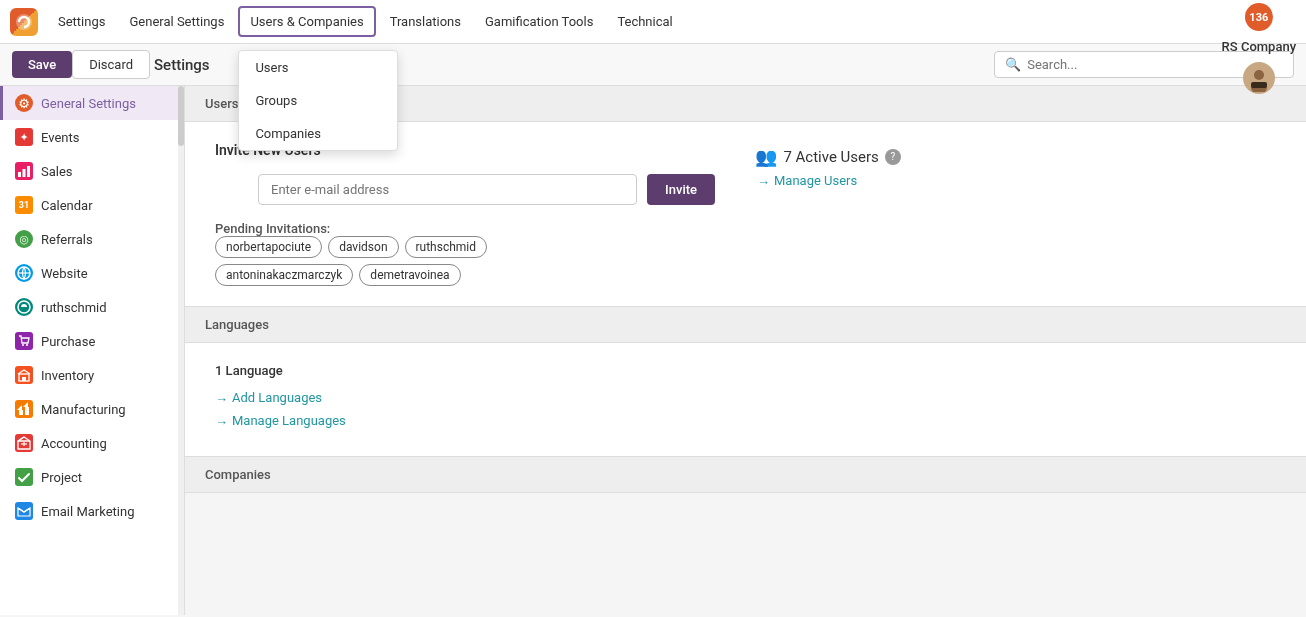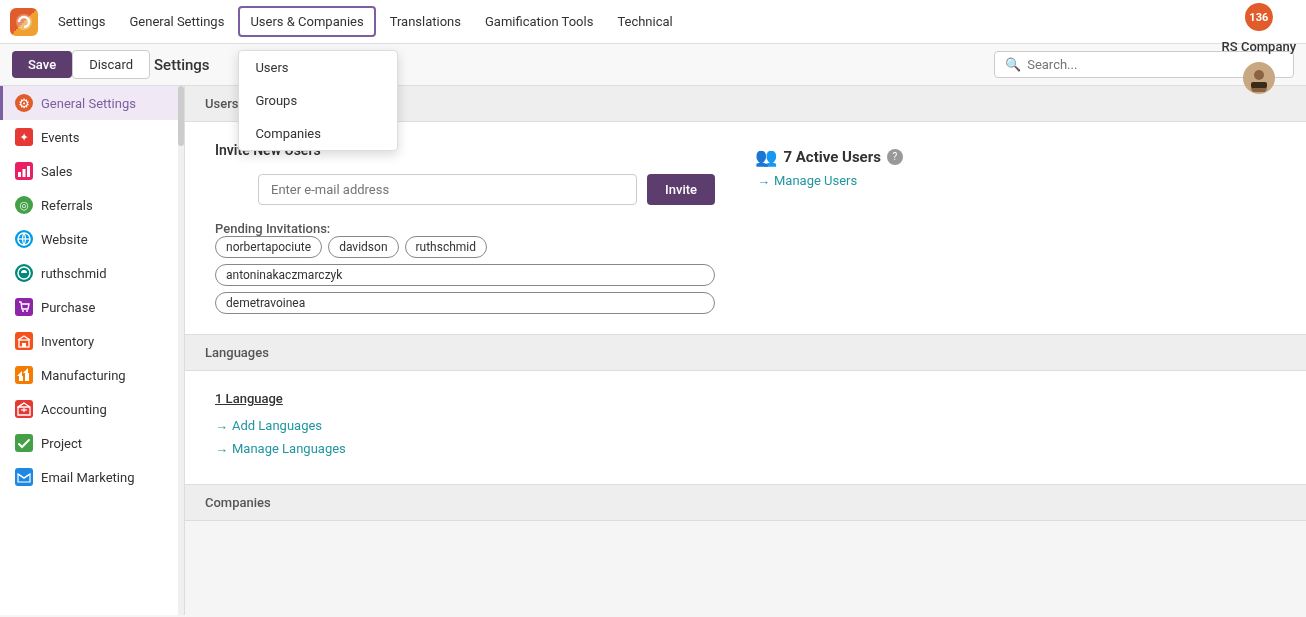--- a/index.html
+++ b/index.html
@@ -104,30 +104,30 @@
     }
     .pending-label { font-size: 13px; font-weight: 500; color: #555; margin-bottom: 0; }
     .tags-row { display: flex; flex-wrap: wrap; gap: 6px; }
     .tag {
       border: 1px solid #888; border-radius: 20px; padding: 3px 10px;
       font-size: 12px; color: #333; background: white;
     }
     .active-users-panel { display: flex; flex-direction: column; gap: 6px; padding-top: 4px; }
     .active-users-header { display: flex; align-items: center; gap: 6px; }
     .users-icon { font-size: 18px; color: #666; }
-    .active-count { font-size: 15px; font-weight: 700; color: #333; }
+    .active-count { font-size: 15px; font-weight: 400; color: #333; }
     .help-icon {
       width: 16px; height: 16px; border-radius: 50%; background: #999;
       color: white; display: flex; align-items: center; justify-content: center;
       font-size: 10px; cursor: pointer;
     }
     .manage-link { color: #2196a0; cursor: pointer; font-size: 13px; display: flex; align-items: center; gap: 4px; margin-left: 2px; }
 
     
-    .lang-count { font-size: 13px; color: #333; margin-bottom: 12px; font-weight: 500; text-decoration: underline; }
+    .lang-count { font-size: 13px; color: #333; margin-bottom: 12px; font-weight: 500; }
     .action-link { color: #2196a0; cursor: pointer; font-size: 13px; display: flex; align-items: center; gap: 4px; margin-bottom: 8px; }
 
     
     .dropdown-menu {
       position: absolute; top: 44px; left: 0; background: white;
       border: 1px solid #ddd; border-radius: 4px; box-shadow: 0 4px 12px rgba(0,0,0,0.15);
       min-width: 160px; z-index: 200;
     }
     .dropdown-item {
       padding: 9px 16px; cursor: pointer; font-size: 13px; color: #333;
@@ -212,20 +212,24 @@
       <div class="sidebar-icon" style="background:#e91e63;border-radius:3px;color:white;font-size:10px;display:flex;align-items:center;justify-content:center;">
         <svg width="14" height="14" viewBox="0 0 14 14">
             <rect x="1" y="8" width="3" height="5" fill="white"></rect>
             <rect x="5.5" y="5" width="3" height="8" fill="white"></rect>
             <rect x="10" y="2" width="3" height="11" fill="white"></rect>
           </svg>
       </div>
       <span>Sales</span>
     </div>
     <div class="sidebar-item">
+      <div class="sidebar-icon" style="background:#fb8c00;border-radius:3px;color:white;font-size:9px;font-weight:bold;display:flex;align-items:center;justify-content:center;">31</div>
+      <span>Calendar</span>
+    </div>
+    <div class="sidebar-item">
       <div class="sidebar-icon" style="background:#43a047;border-radius:50%;color:white;font-size:11px;display:flex;align-items:center;justify-content:center;">◎</div>
       <span>Referrals</span>
     </div>
     <div class="sidebar-item">
       <div class="sidebar-icon" style="background:#039be5;border-radius:50%;color:white;font-size:11px;display:flex;align-items:center;justify-content:center;">
         <svg width="14" height="14" viewBox="0 0 14 14">
             <circle cx="7" cy="7" r="6" fill="none" stroke="white" stroke-width="1.5"></circle>
             <line x1="1" y1="7" x2="13" y2="7" stroke="white" stroke-width="1.2"></line>
             <path d="M7 1 Q10 7 7 13 Q4 7 7 1" fill="none" stroke="white" stroke-width="1.2"></path>
           </svg>
@@ -316,21 +320,21 @@
           <div class="invite-input-row">
             <input class="invite-input" type="text" placeholder="Enter e-mail address" style="">
             <button class="btn-invite">Invite</button>
           </div>
           <div class="pending-label">Pending Invitations:</div>
           <div class="tags-row">
             <span class="tag">norbertapociute</span>
             <span class="tag">davidson</span>
             <span class="tag">ruthschmid</span>
           </div>
-          <div class="tags-row" style="margin-top:6px;flex-direction:column;">
+          <div class="tags-row" style="margin-top:6px;">
             <span class="tag">antoninakaczmarczyk</span>
             <span class="tag">demetravoinea</span>
           </div>
         </div>
 
         <div class="active-users-panel">
           <div class="active-users-header">
             <span class="users-icon">👥</span>
             <span class="active-count">7 Active Users</span>
             <div class="help-icon">?</div>

